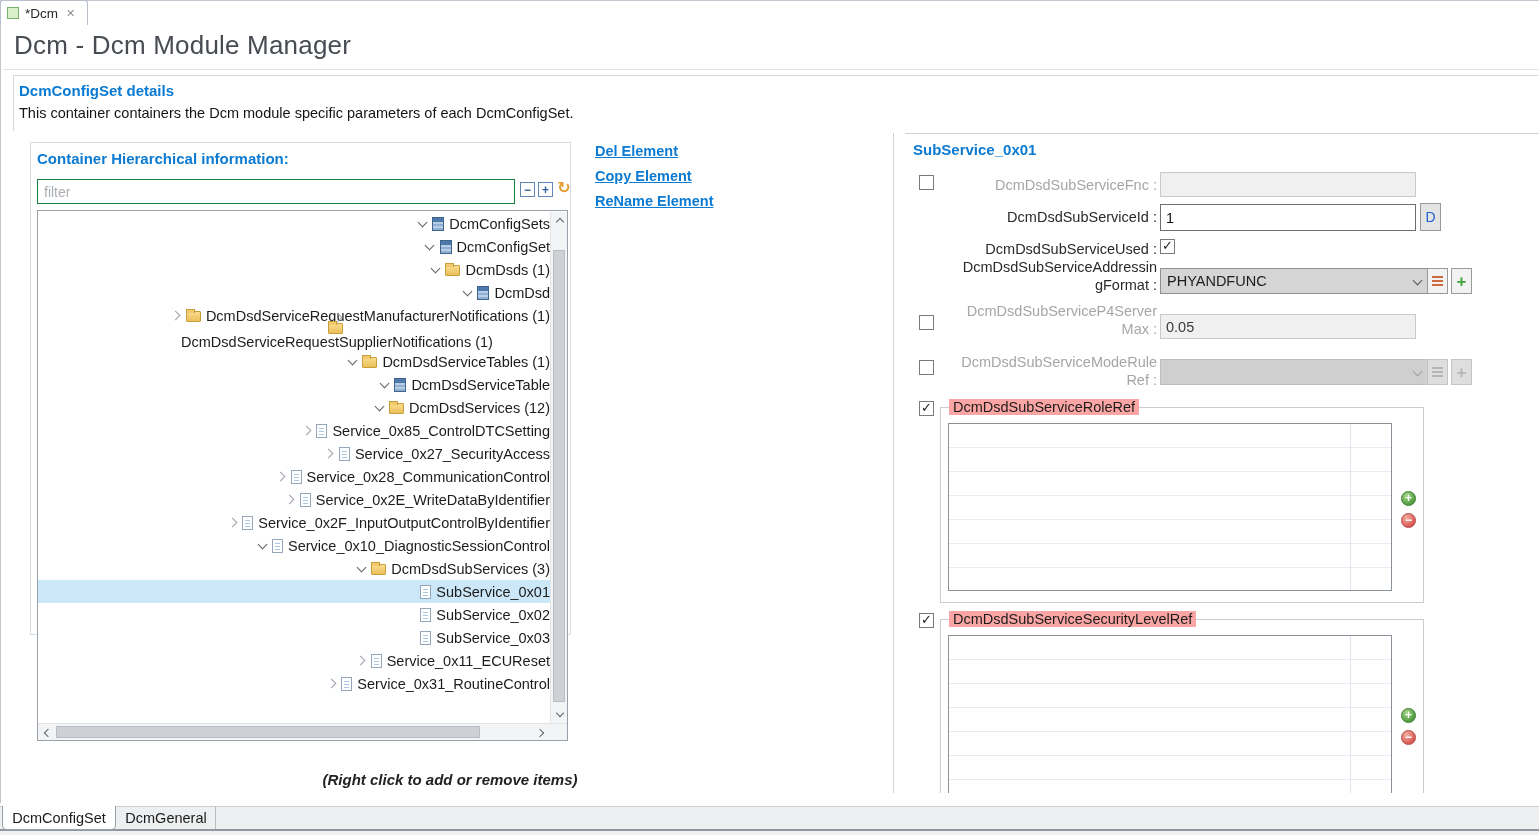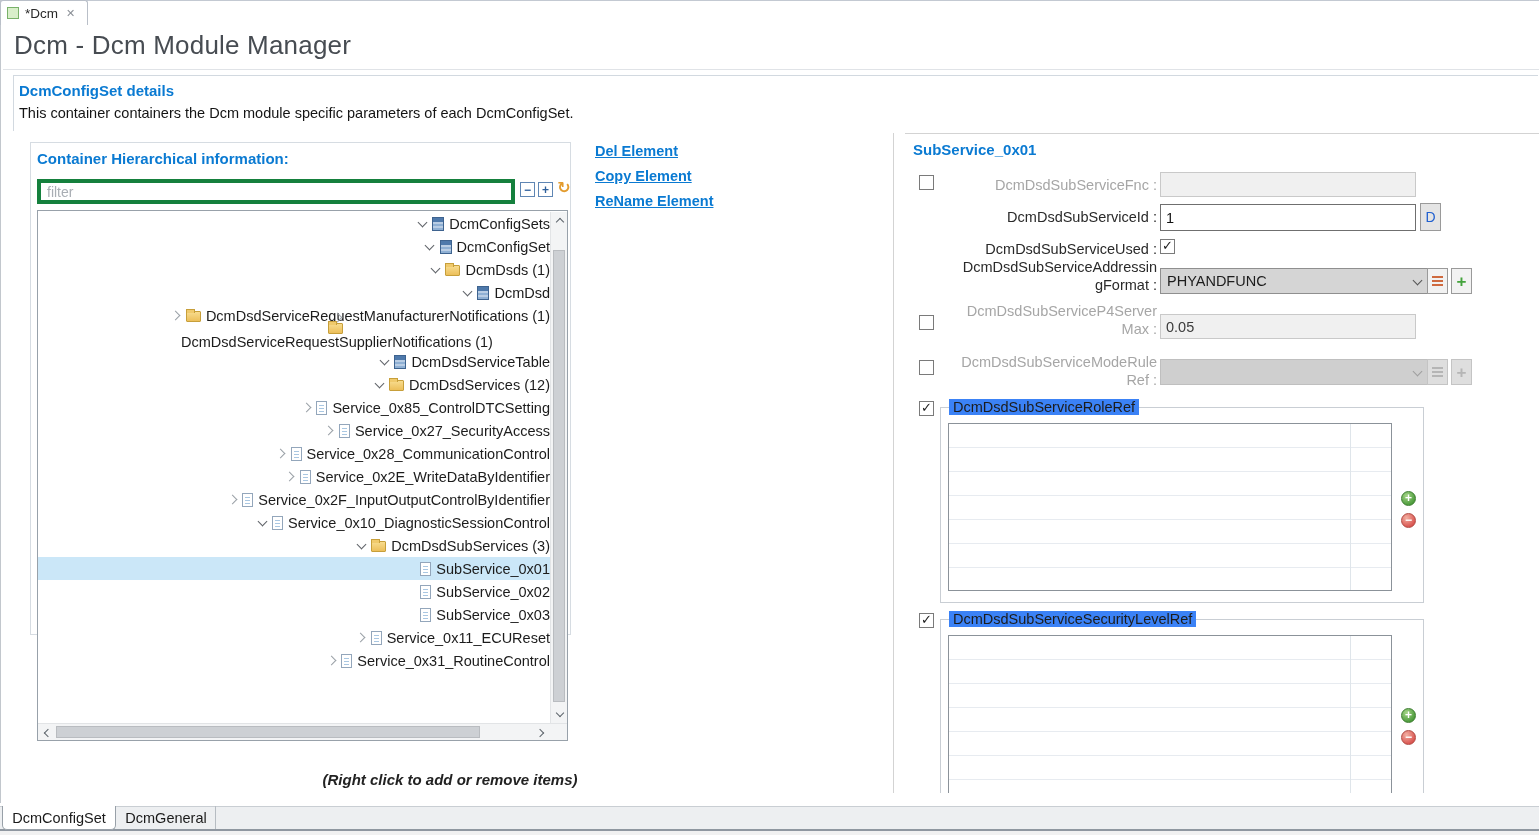--- a/index.html
+++ b/index.html
@@ -23,21 +23,21 @@
   .tsep { left:3px; top:69px; width:1536px; height:1px; background:#e0e3e7; }
   .section { left:13px; top:75px; width:1525px; height:56px;
              border-top:1px solid #d2d9e0; border-left:1px solid #d2d9e0; }
   .sec-title { position:absolute; left:5px; top:6px; color:#0a7ad2; font-weight:bold; font-size:15px; }
   .sec-desc  { position:absolute; left:5px; top:29px; font-size:14.5px; color:#141414; }
 
   
   .lgroup { left:30px; top:142px; width:541px; height:493px; border:1px solid #d6dce2; }
   .lg-header { position:absolute; left:6px; top:7px; color:#0a7ad2; font-weight:bold; font-size:15px; }
   .filter { position:absolute; left:6px; top:36px; width:478px; height:25px;
-            border:4px solid #15803d; font-size:14px; padding:0 6px; color:#333; outline:none; }
+            border:1px solid #15803d; font-size:14px; padding:0 6px; color:#333; outline:none; }
   .filter::placeholder { color:#a9aeb4; }
   .tb-box { position:absolute; top:39px; width:15px; height:15px; background:#fff;
             border:1px solid #5f86b4; color:#2d5f9b; font-size:12px; font-weight:bold;
             display:flex; align-items:center; justify-content:center; line-height:1; cursor:pointer; }
   .tb-sync { position:absolute; top:36px; width:18px; height:18px; color:#e39c2f;
              font-size:16px; font-weight:bold; text-align:center; line-height:18px; cursor:pointer; }
 
   
   .treebox { position:absolute; left:6px; top:67px; width:531px; height:531px;
              border:1px solid #98a1aa; background:#fff; }
@@ -101,21 +101,21 @@
   .sbtn { position:absolute; width:21px; height:26px; background:#f2f2f2; border:1px solid #9a9a9a;
           display:flex; align-items:center; justify-content:center; cursor:pointer; }
   .ic-list { width:11px; height:10px;
              background:repeating-linear-gradient(180deg,#cf6a3f 0 2px,transparent 2px 4px); }
   .ic-plus { color:#44a33c; font-size:17px; font-weight:bold; line-height:1; }
   .sbtn.off { background:#dedede; border-color:#c4c4c4; }
   .sbtn.off .ic-list { background:repeating-linear-gradient(180deg,#b5b5b5 0 2px,transparent 2px 4px); }
   .sbtn.off .ic-plus { color:#b5b5b5; }
 
   .fset { position:absolute; border:1px solid #c9ced4; }
-  .fset-legend { position:absolute; top:-9px; left:8px; background:#3b82f6; padding:0 4px;
+  .fset-legend { position:absolute; top:-9px; left:8px; background:#fca5a5; padding:0 4px;
                  font-size:14.5px; color:#1c1c1c; white-space:nowrap; }
   .reftable { position:absolute; left:7px; top:15px; width:444px; border:1px solid #8b9299; background:#fff;
               background-image:repeating-linear-gradient(180deg,transparent 0 23px,#e7ebf0 23px 24px); }
   .col-div { position:absolute; top:0; bottom:0; right:40px; width:1px; background:#dfe5ea; }
   .circ { position:absolute; width:15px; height:15px; border-radius:50%; color:#fff; text-align:center;
           font-size:12px; line-height:13px; font-weight:bold; cursor:pointer; }
   .circ.add { background:radial-gradient(circle at 35% 30%,#a5d587,#4a9a3a 75%); border:1px solid #3d7d30; }
   .circ.rem { background:radial-gradient(circle at 35% 30%,#f2b0a2,#d9534f 75%); border:1px solid #b14a42; }
 
   
@@ -195,20 +195,27 @@
       <span class="tree-ic ic-folder"></span>
       <span class="tree-label">DcmDsdServiceRequestManufacturerNotifications (1)</span>
     </div>
           <div class="tree-row" style="padding-left: 86px; flex-direction: column;">
       <span class="chev-slot">
               <span class="chev collapsed"></span>
             </span>
       <span class="tree-ic ic-folder"></span>
       <span class="tree-label">DcmDsdServiceRequestSupplierNotifications (1)</span>
     </div>
+          <div class="tree-row" style="padding-left: 86px;">
+      <span class="chev-slot">
+              <span class="chev expanded"></span>
+            </span>
+      <span class="tree-ic ic-folder"></span>
+      <span class="tree-label">DcmDsdServiceTables (1)</span>
+    </div>
           <div class="tree-row" style="padding-left: 106px;">
       <span class="chev-slot">
               <span class="chev expanded"></span>
             </span>
       <span class="tree-ic ic-container"></span>
       <span class="tree-label">DcmDsdServiceTable</span>
     </div>
           <div class="tree-row" style="padding-left: 126px;">
       <span class="chev-slot">
               <span class="chev expanded"></span>

